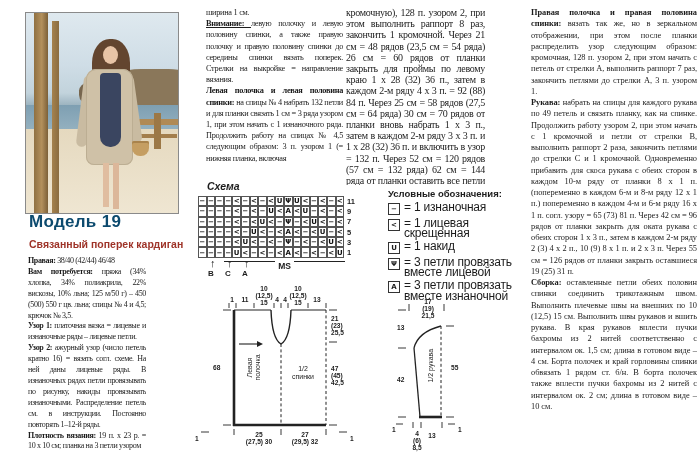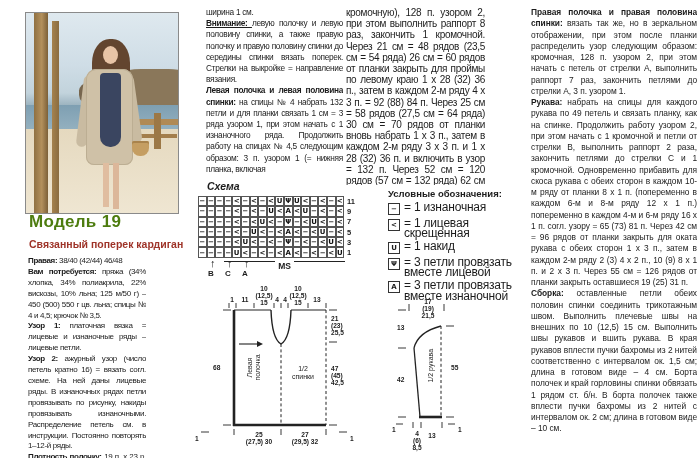--- a/index.html
+++ b/index.html
@@ -20,26 +20,26 @@
   .ph-face{position:absolute;left:77px;top:33px;width:15px;height:18px;background:#e8c4a6;border-radius:50%;}
   .ph-cardigan{position:absolute;left:60px;top:56px;width:47px;height:96px;background:#cfc1a7;border-radius:10px 10px 8px 8px;box-shadow:inset 0 0 0 1px #bcae93;}
   .ph-arm-l{position:absolute;left:54px;top:62px;width:11px;height:72px;background:#c9bba1;border-radius:6px;transform:rotate(7deg);}
   .ph-arm-r{position:absolute;left:101px;top:62px;width:11px;height:68px;background:#c9bba1;border-radius:6px;transform:rotate(-8deg);}
   .ph-dress{position:absolute;left:74px;top:60px;width:21px;height:74px;background:#3a4560;border-radius:4px 4px 10px 10px;}
   .ph-leg1{position:absolute;left:77px;top:150px;width:6px;height:44px;background:#e0bda0;}
   .ph-leg2{position:absolute;left:87px;top:150px;width:6px;height:46px;background:#dcb79a;}
   .ph-basket{position:absolute;left:106px;top:128px;width:17px;height:15px;background:#c59e62;border-radius:2px 2px 8px 8px;box-shadow:inset 0 2px 0 #a9834c;}
 
   
-  .model-title{position:absolute;left:29px;top:212px;font-size:17px;font-weight:800;letter-spacing:.3px;color:#4d7c0f;}
+  .model-title{position:absolute;left:29px;top:212px;font-size:17px;font-weight:800;letter-spacing:.3px;color:#0c4a6e;}
   .subtitle{position:absolute;left:29px;top:238px;font-size:10.5px;font-weight:700;color:#9e3328;}
 
   
   .textcol{position:absolute;text-align:justify;overflow:hidden;}
-  .textcol p{margin:0;}
+  .textcol p{margin:0;font-family:Liberation Serif, serif;}
   .lead{font-weight:700;}
   .col-left{left:28px;top:256px;width:118px;height:202px;font-size:8px;line-height:10.9px;letter-spacing:-0.35px;}
   .col2{left:206px;top:7px;width:137px;height:176px;font-size:8.3px;line-height:11.2px;letter-spacing:-0.3px;}
   .col3{left:346px;top:7px;width:139px;height:178px;font-size:10px;line-height:11.2px;letter-spacing:-0.3px;}
   .col4{left:531px;top:7px;width:166px;height:448px;font-size:8.4px;line-height:11.25px;letter-spacing:-0.05px;}
   .col2 p:nth-of-type(2) .lead{text-decoration:underline;}
 
   
   .chart-title{position:absolute;left:207px;top:180px;font-size:10.5px;font-weight:700;font-style:italic;}
   .chart-grid{position:absolute;left:198px;top:196px;display:grid;grid-template-columns:repeat(17,8.6px) 16px;grid-auto-rows:10.3px;}
@@ -96,21 +96,21 @@
 
   <div class="model-title">Модель 19</div>
   <div class="subtitle" style="color: rgb(158, 51, 40);">Связанный поперек кардиган</div>
 
   <div class="textcol col-left">
 
   <p><b class="lead">Правая: </b><span>38/40 (42/44) 46/48</span></p>
       <p><b class="lead">Вам потребуется: </b><span>пряжа (34% хлопка, 34% полиакрила, 22% вискозы, 10% льна; 125 м/50 г) – 450 (500) 550 г цв. льна; спицы № 4 и 4,5; крючок № 3,5.</span></p>
       <p><b class="lead">Узор 1: </b><span>платочная вязка = лицевые и изнаночные ряды – лицевые петли.</span></p>
       <p><b class="lead">Узор 2: </b><span>ажурный узор (число петель кратно 16) = вязать согл. схеме. На ней даны лицевые ряды. В изнаночных рядах петли провязывать по рисунку, накиды провязывать изнаночными. Распределение петель см. в инструкции. Постоянно повторять 1–12-й ряды.</span></p>
-      <p><b class="lead">Плотность полочку: </b><span>19 п. х 23 р. = 10 х 10 см; планка на 3 петли узором</span></p>
+      <p><b class="lead">Плотность вязания: </b><span>19 п. х 23 р. = 10 х 10 см; планка на 3 петли узором</span></p>
     </div>
   <div class="textcol col2">
 
   <p><b class="lead"></b><span>ширина 1 см.</span></p>
       <p><b class="lead">Внимание: </b><span>левую полочку и левую половину спинки, а также правую полочку и правую половину спинки до середины спинки вязать поперек. Стрелки на выкройке = направление вязания.</span></p>
       <p><b class="lead">Левая полочка и левая половина спинки: </b><span>на спицы № 4 набрать 132 петли и для планки связать 1 см = 3 ряда узором 1, при этом начать с 1 изнаночного ряда. Продолжить работу на спицах № 4,5 следующим образом: 3 п. узором 1 (= нижняя планка, включая</span></p>
     </div>
   <div class="textcol col3">
 
   <p><b class="lead"></b><span>кромочную), 128 п. узором 2, при этом выполнить раппорт 8 раз, закончить 1 кромочной. Через 21 см = 48 рядов (23,5 см = 54 ряда) 26 см = 60 рядов от планки закрыть для проймы по левому краю 1 х 28 (32) 36 п., затем в каждом 2-м ряду 4 х 3 п. = 92 (88) 84 п. Через 25 см = 58 рядов (27,5 см = 64 ряда) 30 см = 70 рядов от планки вновь набрать 1 х 3 п., затем в каждом 2-м ряду 3 х 3 п. и 1 х 28 (32) 36 п. и включить в узор = 132 п. Через 52 см = 120 рядов (57 см = 132 ряда) 62 см = 144 ряда от планки оставить все петли (= середина спинки).</span></p>

